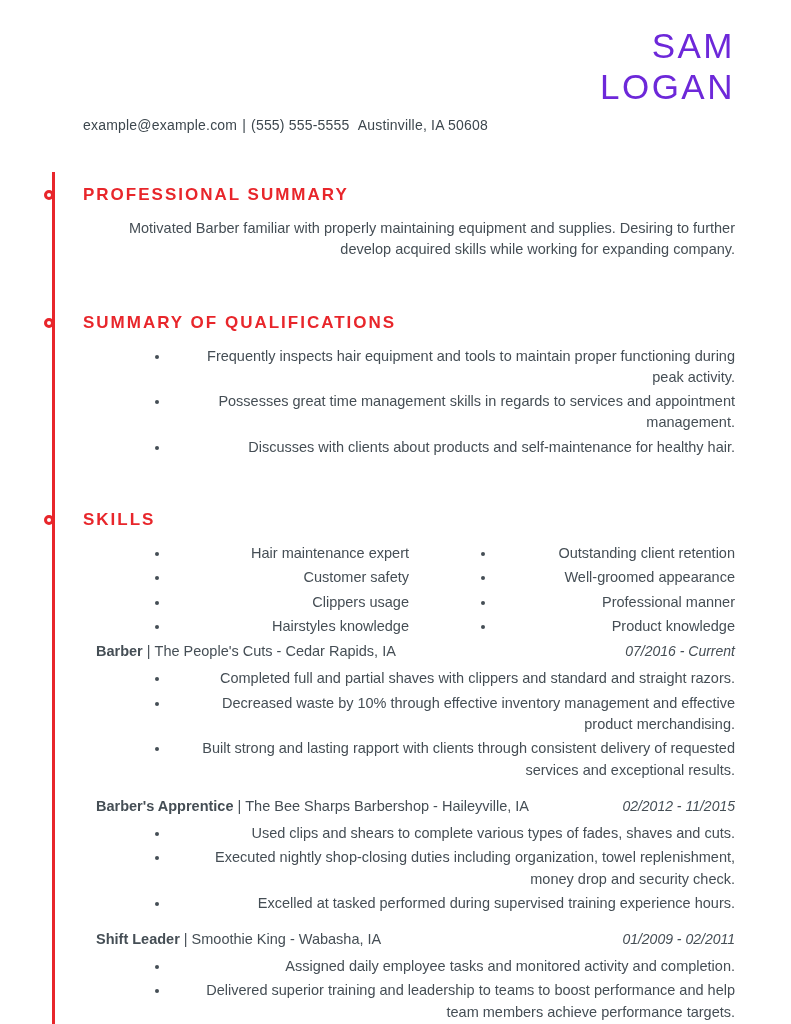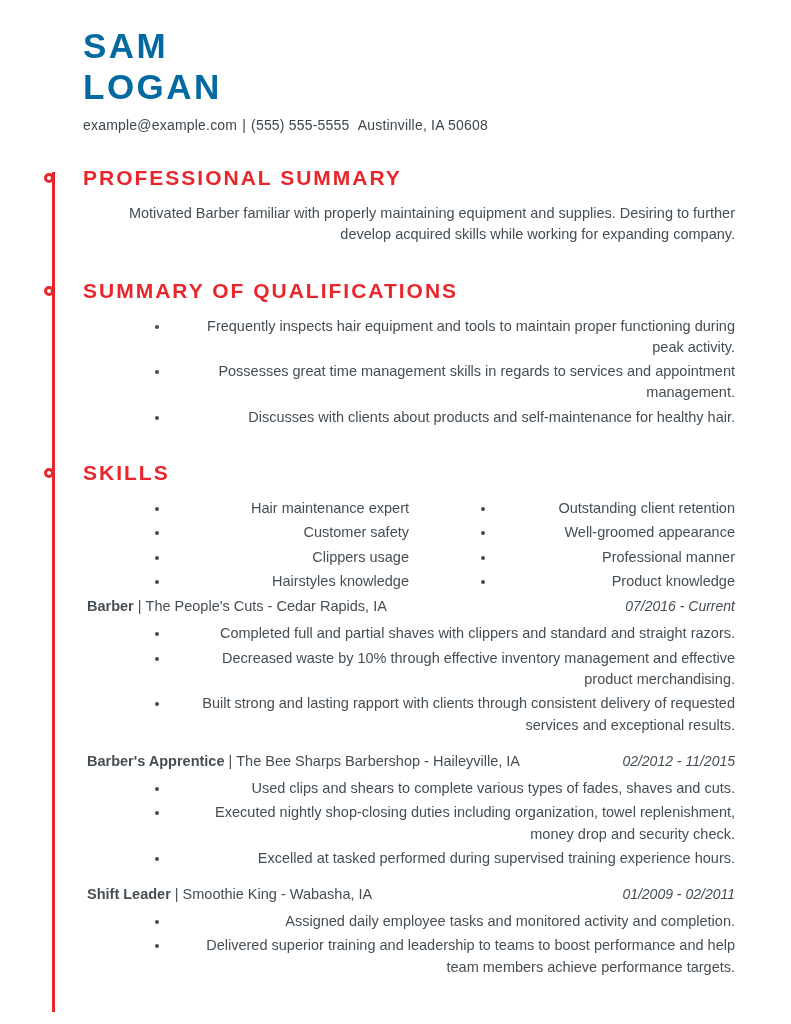--- a/index.html
+++ b/index.html
@@ -22,40 +22,41 @@
     position: absolute;
     left: 52px;
     top: 172px;
     bottom: 12px;
     width: 3px;
     background: #e8262b;
   }
   
   .name {
     font-size: 35px;
-    font-weight: bold;
+    font-weight: normal;
     letter-spacing: 2.5px;
     line-height: 1.17;
-    color: #0369a1;
+    color: #6d28d9;
+    text-align: right;
   }
   .name span { display: block; }
   .contact {
     margin-top: 9px;
     font-size: 14px;
     color: #3d474e;
     letter-spacing: 0.2px;
   }
   .contact .sep { margin: 0 5px; }
   .contact .loc { margin-left: 4px; }
   
   h2.heading {
     position: relative;
-    margin-top: 33px;
+    margin-top: 52px;
     margin-bottom: 13px;
-    font-size: 21px;
+    font-size: 17px;
     font-weight: bold;
     letter-spacing: 2px;
     color: #e8262b;
   }
   .node {
     position: absolute;
     left: -39px;
     top: 50%;
     transform: translateY(-50%);
     width: 10px;
@@ -80,21 +81,21 @@
   
   .skills-cols { display: flex; }
   .skills-cols ul.bullets { flex: 0 0 326px; }
   .skills-cols ul.bullets + ul.bullets { flex: 1 1 auto; }
   .skills-cols li { margin-bottom: 4px; }
   
   .job-header {
     display: flex;
     justify-content: space-between;
     align-items: baseline;
-    margin: 17px 0 9px 4px;
+    margin: 17px 0 9px 13px;
   }
   .job:first-of-type .job-header { margin-top: 3px; }
   .job-titleline { font-size: 14.5px; }
   .job-title { font-weight: bold; }
   .job-sep { margin: 0 4px; }
   .job-dates {
     font-style: italic;
     font-size: 14px;
     color: #454e55;
     white-space: nowrap;

